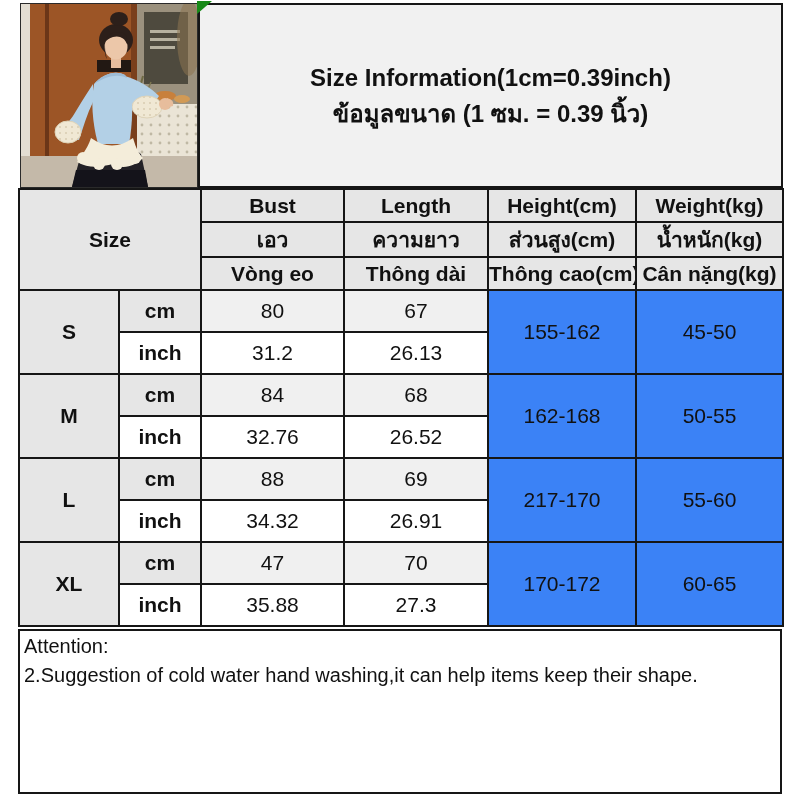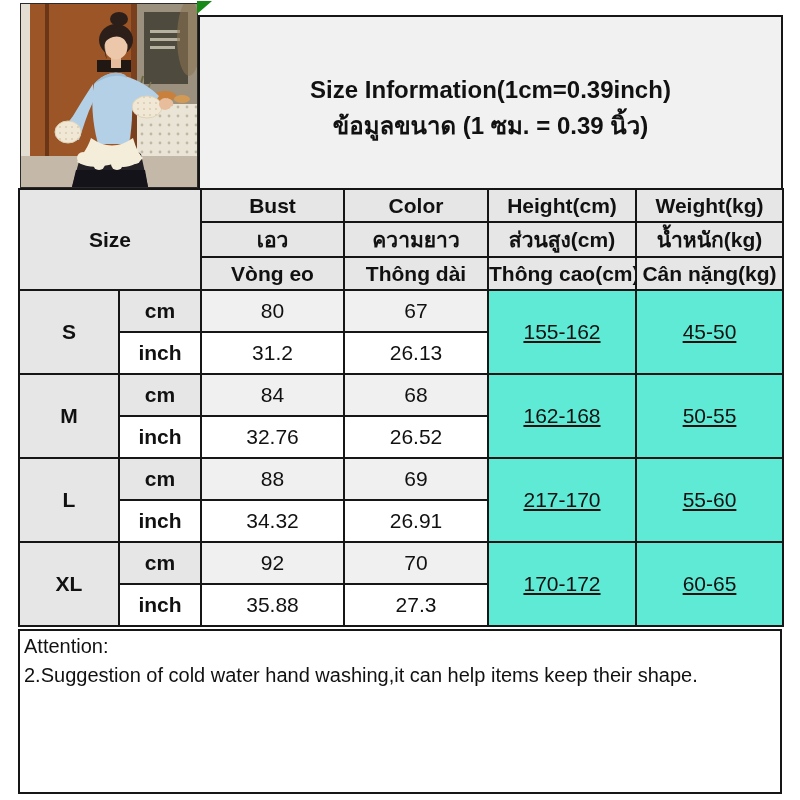--- a/index.html
+++ b/index.html
@@ -9,21 +9,21 @@
     overflow:hidden;
   }
   
   .photo-frame{
     position:absolute;left:20px;top:3px;width:178px;height:185px;
     border:1px solid #2a2a2a;box-sizing:border-box;overflow:hidden;background:#cfc8bb;
   }
   .photo-frame svg{display:block;}
   
   .title-cell{
-    position:absolute;left:198px;top:15px;width:585px;height:185px;box-sizing:border-box;
+    position:absolute;left:198px;top:3px;width:585px;height:185px;box-sizing:border-box;
     background:#f1f1f1;border:2px solid #161616;
     display:flex;flex-direction:column;justify-content:center;align-items:center;gap:8px;
     text-align:center;
   }
   .title-line{font-weight:bold;font-size:24px;line-height:28px;}
   .flag-triangle{
     position:absolute;left:197px;top:1px;width:0;height:0;z-index:3;
     border-top:13px solid #178a17;border-right:15px solid transparent;
   }
   
@@ -37,21 +37,21 @@
   }
   tr.hrow{height:33px;}
   tr.drow{height:42px;}
   td.corner{font-size:40px;font-weight:bold;background:#e6e6e6;}
   td.hdr{font-weight:bold;font-size:20px;background:#e6e6e6;}
   td.letter{font-weight:bold;font-size:21px;background:#e6e6e6;}
   td.unit{font-weight:bold;font-size:20px;background:#e6e6e6;}
   td.unit-inch{font-weight:bold;font-size:20px;background:#ffffff;}
   td.val{background:#f0f0f0;margin-top:32px;}
   td.val-inch{background:#ffffff;}
-  td.range{background:#5eead4;text-decoration:underline;}
+  td.range{background:#3b82f6;}
   
   .attention{
     position:absolute;left:18px;top:629px;width:764px;height:165px;box-sizing:border-box;
     border:2px solid #161616;background:#ffffff;
     padding:1px 8px 0 4px;font-size:20px;line-height:29px;text-align:left;
   }
   .attention p{margin:0;}
 </style>
 </head>
 <body>
@@ -137,21 +137,21 @@
         <col style="width:82px">
         <col style="width:143px">
       <col style="width:144px">
         <col style="width:148px">
         <col style="width:147px">
     </colgroup>
     <tbody>
       <tr class="hrow">
         <td class="corner" rowspan="3" colspan="2">Size</td>
         <td class="hdr">Bust</td>
-        <td class="hdr">Color</td>
+        <td class="hdr">Length</td>
         <td class="hdr">Height(cm)</td>
         <td class="hdr">Weight(kg)</td>
       </tr>
       <tr class="hrow">
         <td class="hdr">เอว</td>
         <td class="hdr">ความยาว</td>
         <td class="hdr">ส่วนสูง(cm)</td>
         <td class="hdr">น้ำหนัก(kg)</td>
       </tr>
       <tr class="hrow">
@@ -199,21 +199,21 @@
       </tr>
       <tr class="drow">
         <td class="unit-inch">inch</td>
         <td class="val-inch">34.32</td>
         <td class="val-inch">26.91</td>
       </tr>
 
       <tr class="drow">
         <td class="letter" rowspan="2">XL</td>
         <td class="unit">cm</td>
-        <td class="val">92</td>
+        <td class="val">47</td>
         <td class="val">70</td>
         <td class="range" rowspan="2">170-172</td>
         <td class="range" rowspan="2">60-65</td>
       </tr>
       <tr class="drow">
         <td class="unit-inch">inch</td>
         <td class="val-inch">35.88</td>
         <td class="val-inch">27.3</td>
       </tr>
     </tbody>

